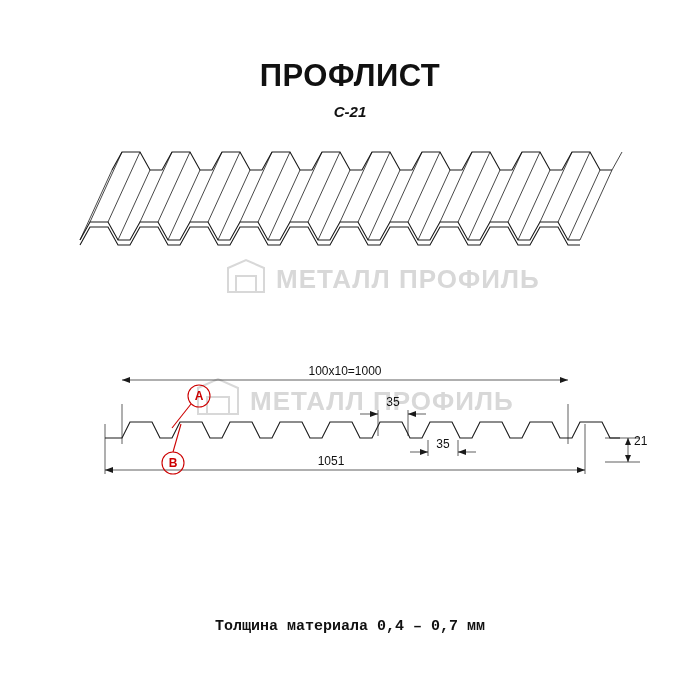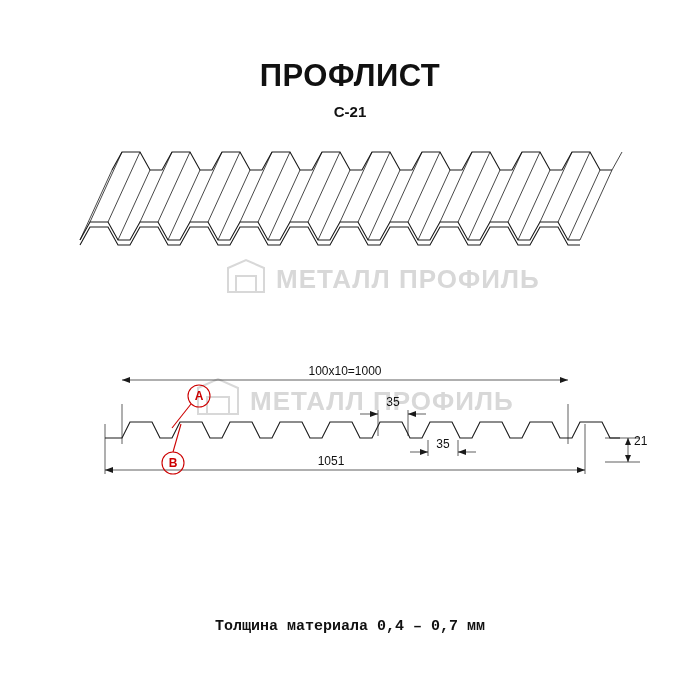--- a/index.html
+++ b/index.html
@@ -31,20 +31,21 @@
   }
   .subtitle {
     position: absolute;
     top: 103px;
     left: 0;
     width: 700px;
     text-align: center;
     font-size: 15px;
     font-weight: bold;
     color: #111111;
+    font-style: italic;
   }
   .perspective {
     position: absolute;
     top: 140px;
     left: 70px;
     width: 560px;
     height: 180px;
   }
   .watermark-top {
     position: absolute;

